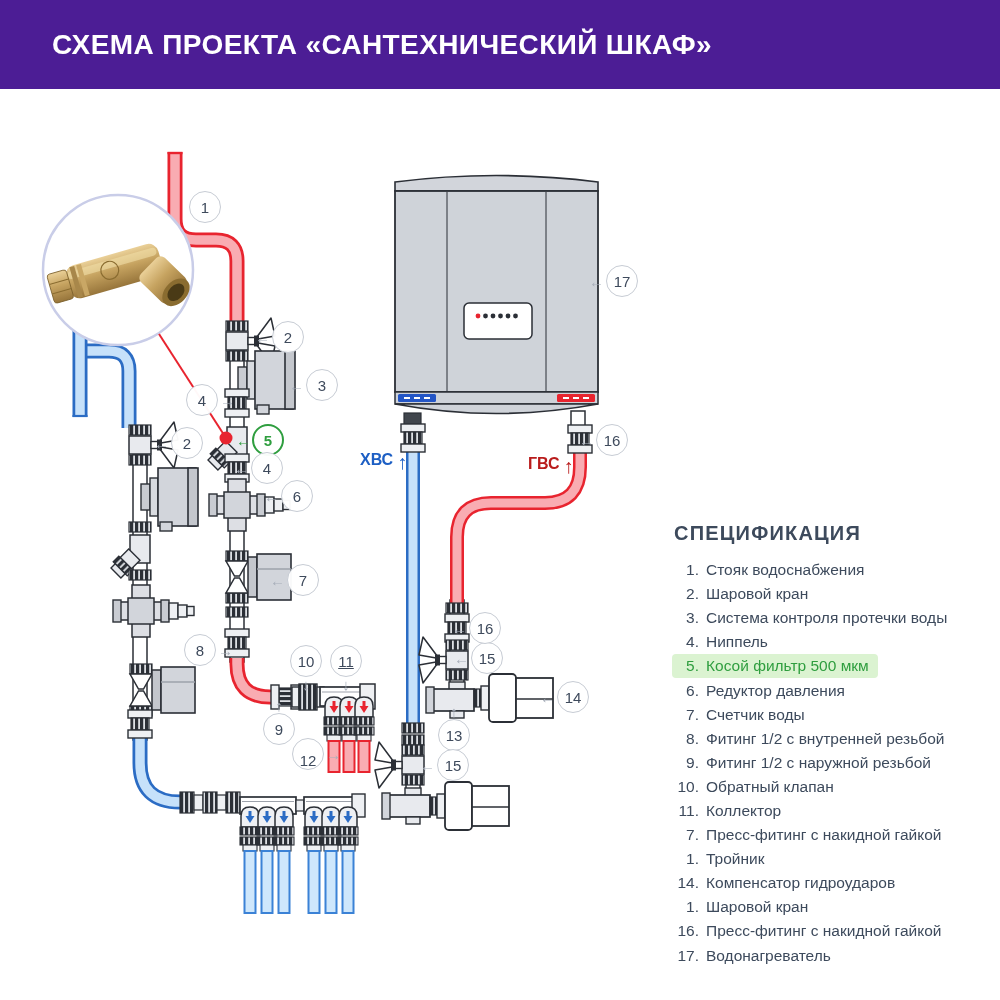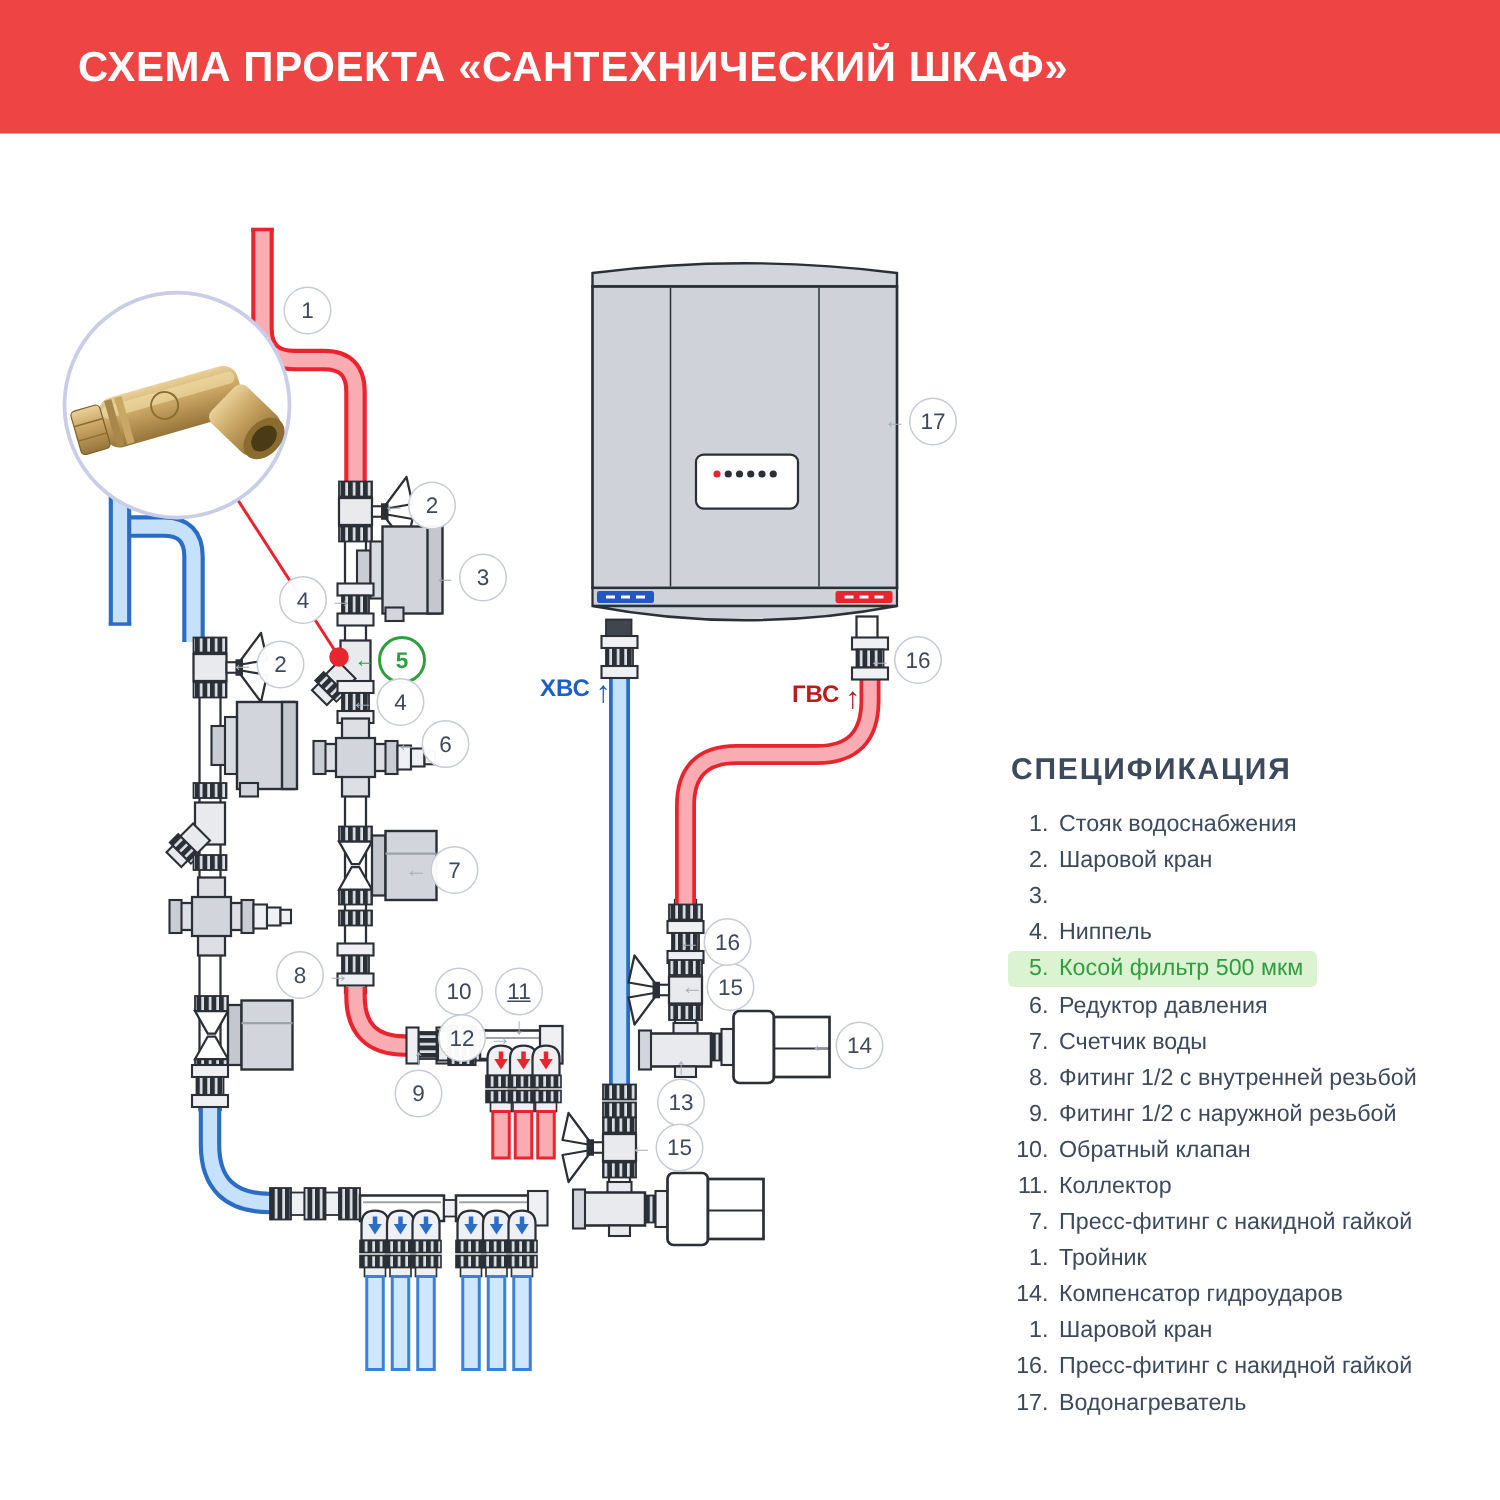--- a/index.html
+++ b/index.html
@@ -1,37 +1,37 @@
 <!DOCTYPE html>
 <html><head>
 <meta charset="utf-8">
 <style>
   html,body{margin:0;padding:0}
   body{width:1000px;height:1000px;position:relative;background:#fff;overflow:hidden;
        font-family:"Liberation Sans","DejaVu Sans",sans-serif;}
-  header{position:absolute;top:0;left:0;width:1000px;height:89px;background:#ef4444;
+  header{position:absolute;top:0;left:0;width:1000px;height:89px;background:#4c1d95;
          display:flex;align-items:center;z-index:2}
   h1{color:#ffffff;font-size:28px;font-weight:700;margin:0 0 0 52px;letter-spacing:.4px;white-space:nowrap}
   #stage{position:absolute;top:0;left:0;width:1000px;height:1000px}
   svg{position:absolute;top:0;left:0}
   .callout{position:absolute;width:32px;height:32px;border-radius:50%;background:rgba(255,255,255,.97);
            border:1.6px solid #C7CCD4;color:#3E4A5C;font-size:15px;font-weight:500;
            display:flex;align-items:center;justify-content:center;z-index:6;box-sizing:border-box}
   .callout.green{border:2px solid #2F9E3F;color:#2F9E3F;font-weight:700}
   .arr{position:absolute;color:#A8AFBA;font-size:15px;line-height:1}
   .callout.green .arr{color:#2F9E3F}
   .arr.left{right:calc(100% + 3px);top:50%;transform:translateY(-50%)}
   .arr.right{left:calc(100% + 3px);top:50%;transform:translateY(-50%)}
   .arr.up{bottom:calc(100% + 1px);left:50%;transform:translateX(-50%)}
   .arr.down{top:calc(100% + 1px);left:50%;transform:translateX(-50%)}
   .pipe-label{position:absolute;font-weight:700;font-size:16px;z-index:5;display:flex;align-items:flex-start;gap:4px;white-space:nowrap}
   .pipe-label .up-glyph{font-size:20px;font-weight:400}
   .cold-label{color:#1D5FC4}
   .hot-label{color:#b91c1c}
-  #spec{position:absolute;left:672px;top:502px;z-index:6}
+  #spec{position:absolute;left:672px;top:522px;z-index:6}
   #spec-title{font-size:20px;font-weight:700;color:#3D4A5C;letter-spacing:1.2px;margin:0 0 13px 2px}
   .spec-row{display:flex;align-items:center;height:24.1px;font-size:15.5px;color:#3D4A5C;
             width:max-content;padding:0 9px 0 2px;border-radius:4px}
   .spec-row .num{width:25px;text-align:right;margin-right:7px;flex:none}
   .spec-row.hl{background:#DBF3D1;color:#2F9E3F}
 </style>
 </head>
 <body>
 
 <header>
@@ -349,21 +349,21 @@
       <span class="arr up">↑</span>
     </div>
     <div class="callout" style="left: 290px; top: 645px;">
       <span>10</span>
       <span class="arr down">↓</span>
     </div>
     <div class="callout" style="left: 330px; top: 645px; text-decoration: underline;">
       <span>11</span>
       <span class="arr down">↓</span>
     </div>
-    <div class="callout" style="left: 292px; top: 676px;">
+    <div class="callout" style="left: 292px; top: 738px; align-items: flex-end;">
       <span>12</span>
       <span class="arr right">→</span>
     </div>
     <div class="callout" style="left: 438px; top: 719px;">
       <span>13</span>
       <span class="arr up">↑</span>
     </div>
     <div class="callout" style="left: 557px; top: 681px;">
       <span>14</span>
       <span class="arr left">←</span>
@@ -396,20 +396,21 @@
       <div class="spec-row">
         <span class="num">1.</span>
         <span class="txt">Стояк водоснабжения</span>
       </div>
       <div class="spec-row">
         <span class="num">2.</span>
         <span class="txt">Шаровой кран</span>
       </div>
       <div class="spec-row">
         <span class="num">3.</span>
+        <span class="txt">Система контроля протечки воды</span>
       </div>
       <div class="spec-row">
         <span class="num">4.</span>
         <span class="txt">Ниппель</span>
       </div>
       <div class="spec-row hl">
         <span class="num">5.</span>
         <span class="txt">Косой фильтр 500 мкм</span>
       </div>
       <div class="spec-row">

